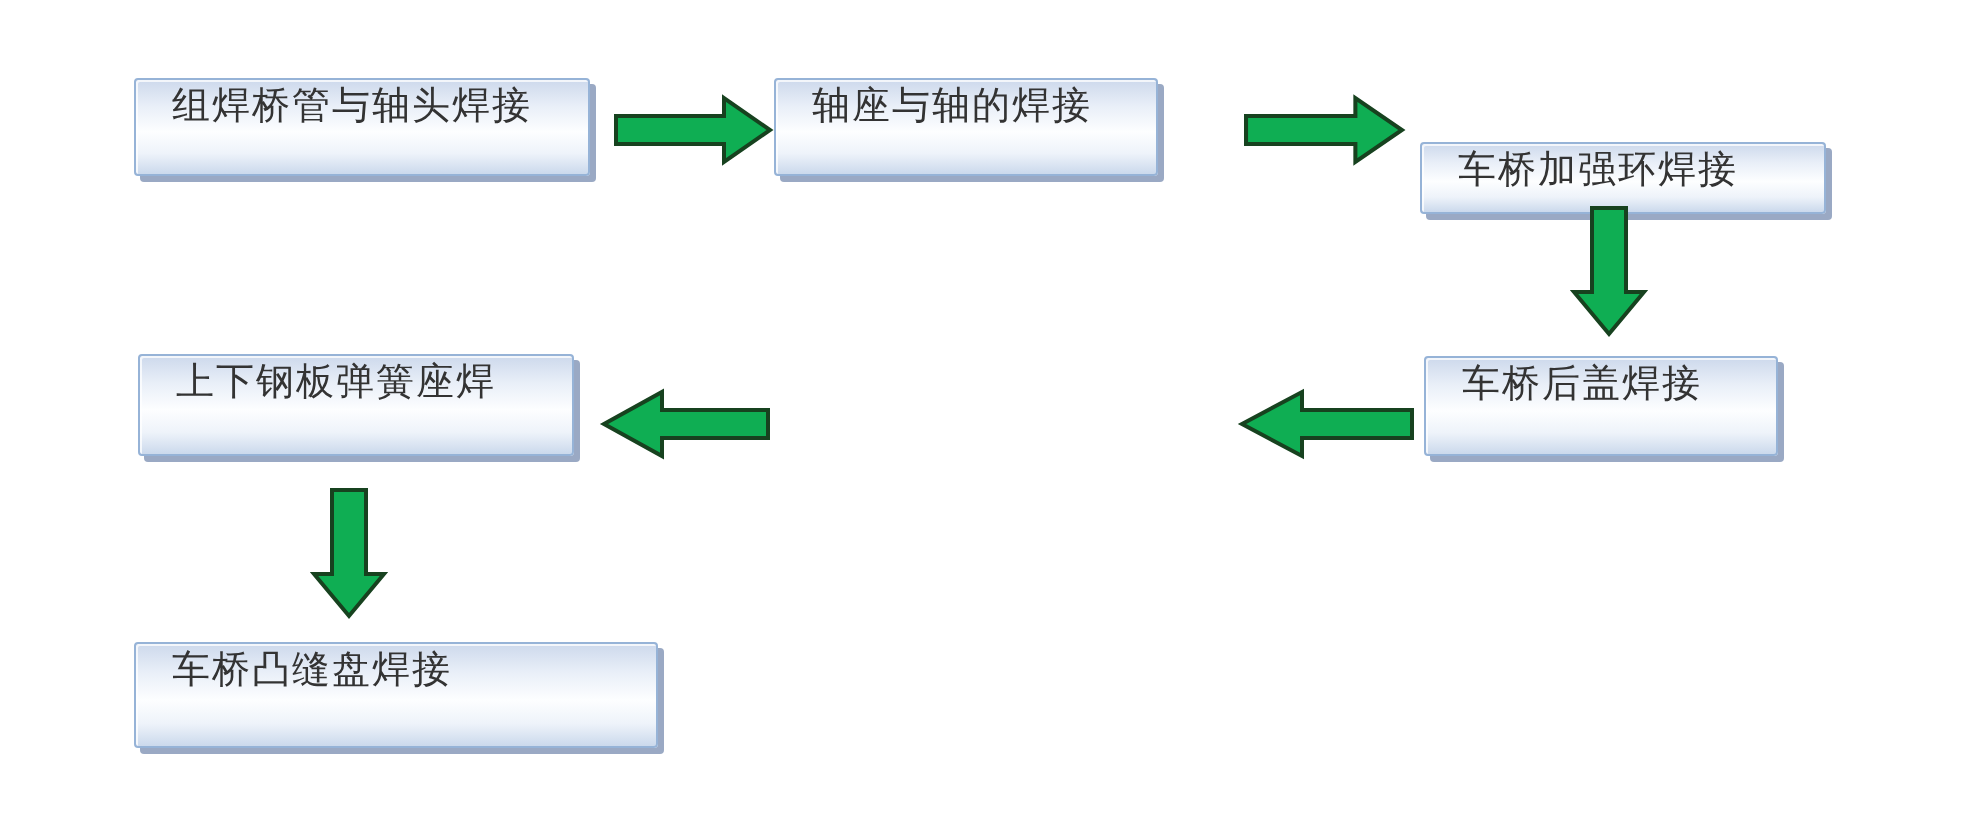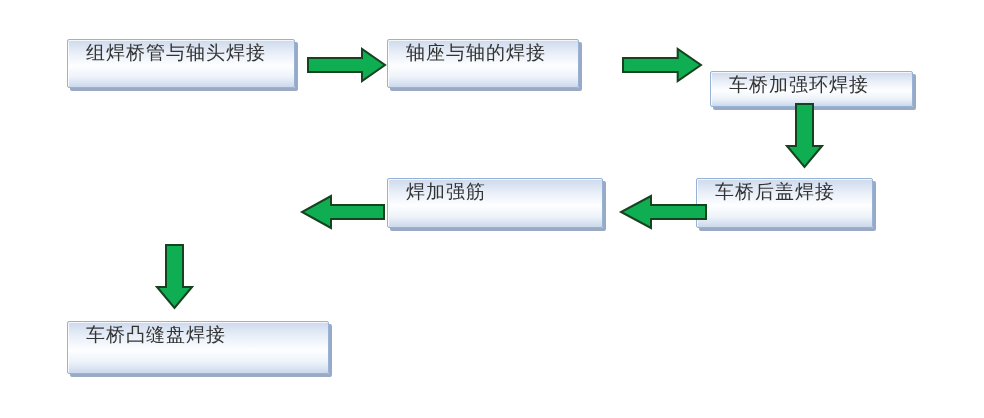--- a/index.html
+++ b/index.html
@@ -39,21 +39,21 @@
   .arrow polygon {
     fill: var(--arrow-fill, #0fae53);
     stroke: var(--arrow-stroke, #17421f);
     stroke-width: 2;
     stroke-linejoin: miter;
   }
   
   .n1 { left: 67px;  top: 39px;  width: 228px; height: 49px; }
   .n2 { left: 387px; top: 39px;  width: 192px; height: 49px; }
   .n3 { left: 710px; top: 39px;  width: 203px; height: 36px; margin-top: 32px; }
-  .n4 { left: 696px; top: 178px; width: 177px; height: 50px; }
+  .n4 { left: 712px; top: 178px; width: 177px; height: 50px; }
   .n5 { left: 387px; top: 178px; width: 216px; height: 50px; }
   .n6 { left: 69px;  top: 177px; width: 218px; height: 51px; }
   .n7 { left: 67px;  top: 321px; width: 262px; height: 53px; }
   
   .a1 { left: 307px; top: 47px;  width: 80px; height: 36px; }
   .a2 { left: 622px; top: 47px;  width: 81px; height: 36px; }
   .a3 { left: 785px; top: 103px; width: 39px; height: 66px; }
   .a4 { left: 618px; top: 194px; width: 89px; height: 36px; }
   .a5 { left: 299px; top: 194px; width: 86px; height: 36px; }
   .a6 { left: 155px; top: 244px; width: 39px; height: 66px; }
@@ -88,28 +88,28 @@
   </svg>
 
   <div class="node n4">
     <span class="node-label">车桥后盖焊接</span>
   </div>
 
   <svg class="arrow a4" viewBox="0 0 89 36" preserveAspectRatio="none">
     <polygon points="88,11 33,11 33,2 3,18 33,34 33,25 88,25"></polygon>
   </svg>
 
-  <div class="node n5">
-    <span class="node-label">焊加强筋</span>
-  </div>
 
   <svg class="arrow a5" viewBox="0 0 86 36" preserveAspectRatio="none">
     <polygon points="85,11 32,11 32,2 3,18 32,34 32,25 85,25"></polygon>
   </svg>
 
+  <div class="node n6">
+    <span class="node-label">上下钢板弹簧座焊</span>
+  </div>
 
   <svg class="arrow a6" viewBox="0 0 39 66" preserveAspectRatio="none">
     <polygon points="11,1 28,1 28,43 37,43 19.5,64 2,43 11,43"></polygon>
   </svg>
 
   <div class="node n7">
     <span class="node-label">车桥凸缝盘焊接</span>
   </div>
 
 </div>

